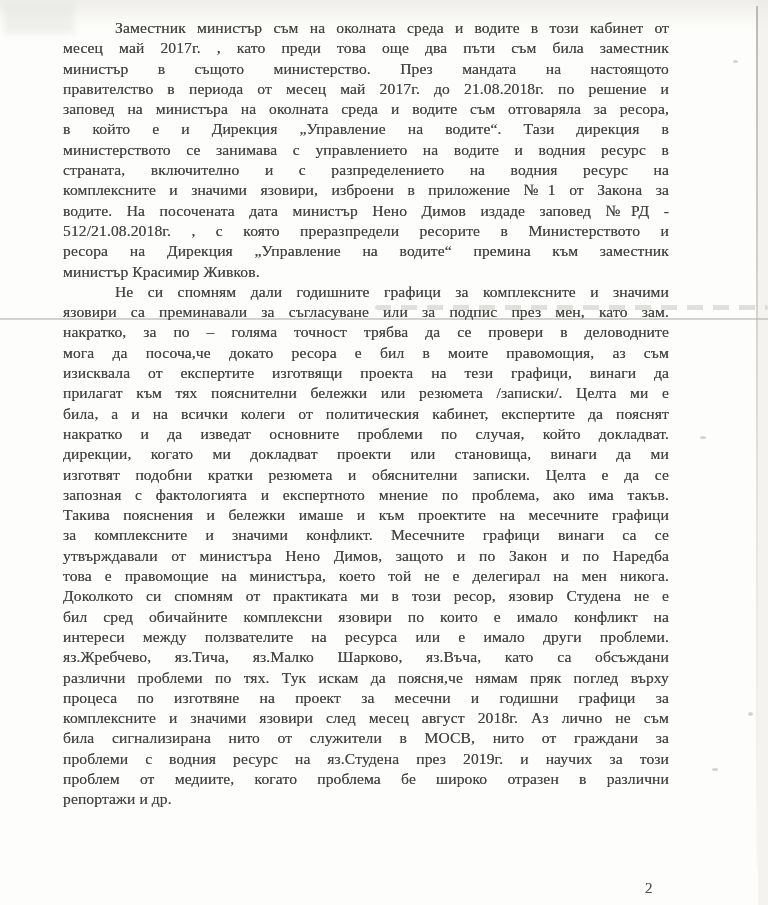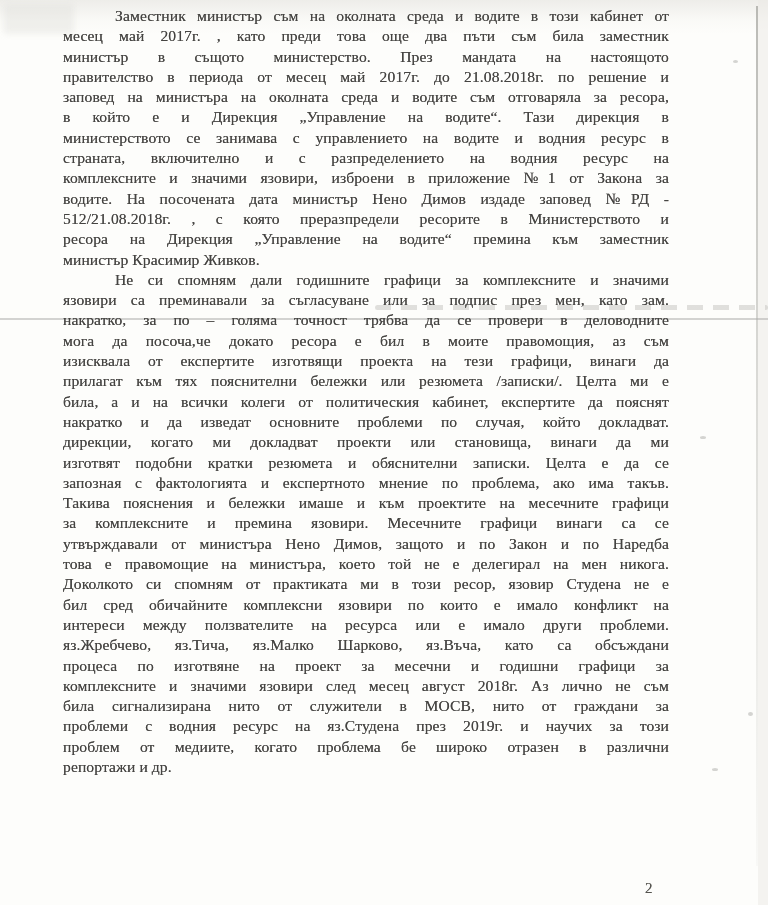--- a/index.html
+++ b/index.html
@@ -83,21 +83,21 @@
     pointer-events: none;
   }
   .speck.s1 { left: 733px; top: 60px;  width: 5px; height: 3px; }
   .speck.s2 { left: 700px; top: 436px; width: 6px; height: 3px; }
   .speck.s3 { left: 748px; top: 712px; width: 5px; height: 4px; }
   .speck.s4 { left: 712px; top: 768px; width: 6px; height: 3px; }
 
   .text-block {
     position: absolute;
     left: 63px;
-    top: 6px;
+    top: 18px;
     width: 606px;
     color: #454442;
     font-size: 15.6px;
     line-height: 20.3px;
     letter-spacing: 0.1px;
     text-shadow: 0 0 0.6px rgba(80,79,76,0.8);
   }
   .paragraph { margin: 0; }
   .line {
     text-align: justify;
@@ -156,27 +156,28 @@
         <div class="line">накратко, за по – голяма точност трябва да се провери в деловодните</div>
         <div class="line">мога да посоча,че докато ресора е бил в моите правомощия, аз съм</div>
         <div class="line">изисквала от експертите изготвящи проекта на тези графици, винаги да</div>
         <div class="line">прилагат към тях пояснителни бележки или резюмета /записки/. Целта ми е</div>
         <div class="line">била, а и на всички колеги от политическия кабинет, експертите да пояснят</div>
         <div class="line">накратко и да изведат основните проблеми по случая, който докладват.</div>
         <div class="line">дирекции, когато ми докладват проекти или становища, винаги да ми</div>
         <div class="line">изготвят подобни кратки резюмета и обяснителни записки. Целта е да се</div>
         <div class="line">запозная с фактологията и експертното мнение по проблема, ако има такъв.</div>
         <div class="line">Такива пояснения и бележки имаше и към проектите на месечните графици</div>
-        <div class="line">за комплексните и премина язовири. Месечните графици винаги са се</div>
+        <div class="line">за комплексните и значими конфликт. Месечните графици винаги са се</div>
         <div class="line">утвърждавали от министъра Нено Димов, защото и по Закон и по Наредба</div>
         <div class="line">това е правомощие на министъра, което той не е делегирал на мен никога.</div>
         <div class="line">Доколкото си спомням от практиката ми в този ресор, язовир Студена не е</div>
         <div class="line">бил сред обичайните комплексни язовири по които е имало конфликт на</div>
         <div class="line">интереси между ползвателите на ресурса или е имало други проблеми.</div>
         <div class="line">яз.Жребчево, яз.Тича, яз.Малко Шарково, яз.Въча, като са обсъждани</div>
+        <div class="line">различни проблеми по тях. Тук искам да поясня,че нямам пряк поглед върху</div>
         <div class="line">процеса по изготвяне на проект за месечни и годишни графици за</div>
         <div class="line">комплексните и значими язовири след месец август 2018г. Аз лично не съм</div>
         <div class="line">била сигнализирана нито от служители в МОСВ, нито от граждани за</div>
         <div class="line">проблеми с водния ресурс на яз.Студена през 2019г. и научих за този</div>
         <div class="line">проблем от медиите, когато проблема бе широко отразен в различни</div>
         <div class="line last">репортажи и др.</div>
       </div>
   </div>
 
   <div class="page-number">2</div>

